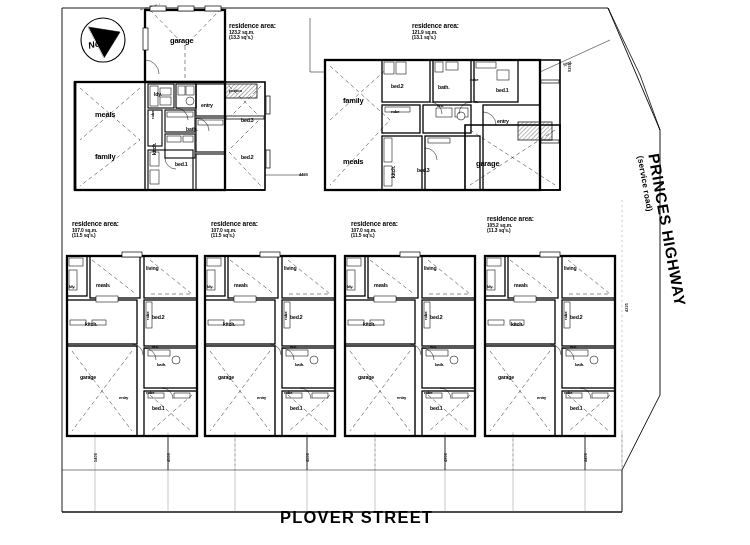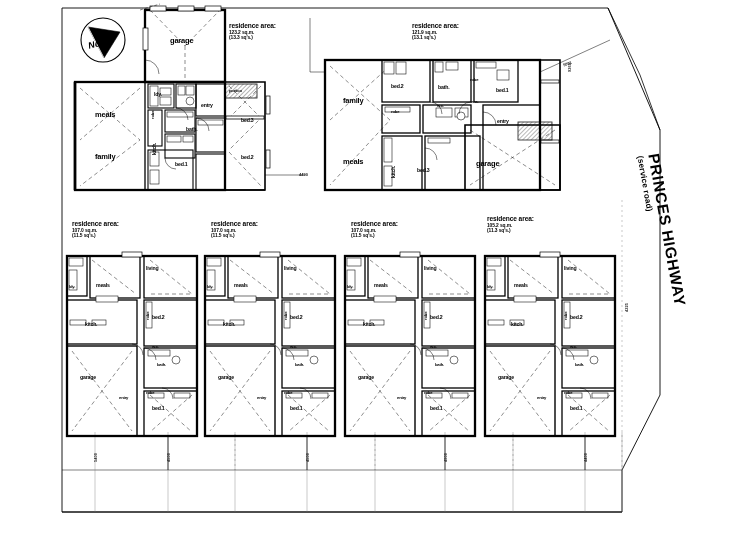--- a/index.html
+++ b/index.html
@@ -466,19 +466,20 @@
 <div class="dim vert" style="left:93px;top:462px;">5400</div>
 <div class="dim vert" style="left:166px;top:462px;">4500</div>
 <div class="dim vert" style="left:305px;top:462px;">4500</div>
 <div class="dim vert" style="left:443px;top:462px;">4900</div>
 <div class="dim vert" style="left:583px;top:462px;">4400</div>
 <div class="dim vert" style="left:567px;top:72px;">9260</div>
 <div class="dim vert" style="left:624px;top:312px;">4225</div>
 <div class="dim" style="left:299px;top:172px;">4490</div>
 <div class="dim" style="left:563px;top:61px;transform:rotate(-20deg);">5001</div>
 
+<div class="street" style="left:280px;top:508px;">PLOVER STREET</div>
 
 <div class="hwy" style="left:662px;top:152px;transform:rotate(80deg);transform-origin:left top;">
   <span class="hwy-main">PRINCES HIGHWAY</span>
   <span class="hwy-sub">(service road)</span>
 </div>
 
 </div>
 
 </body></html>

